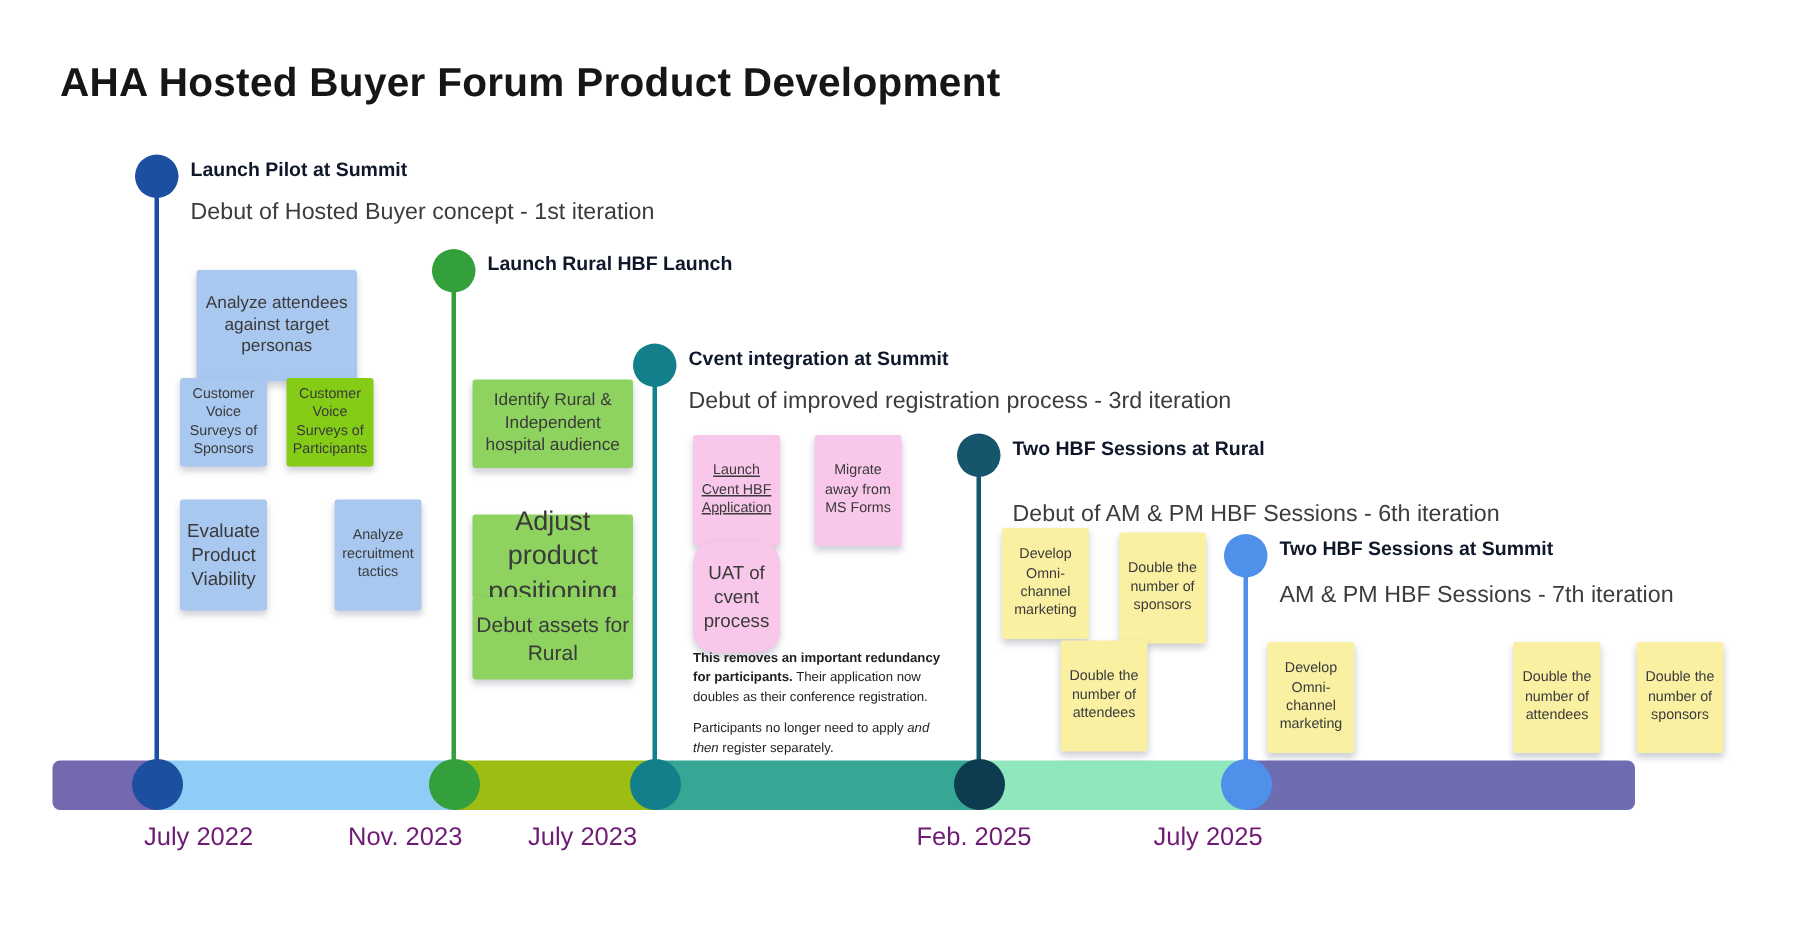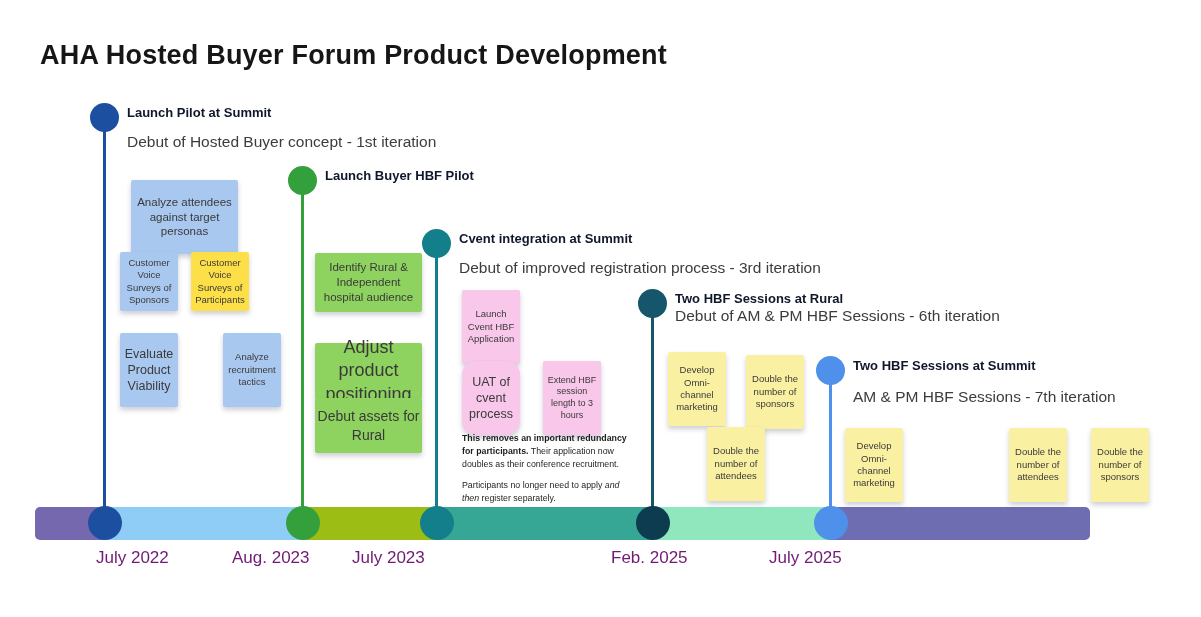--- a/index.html
+++ b/index.html
@@ -30,37 +30,37 @@
   .hd4{left:638px;top:289px;} .hd5{left:816px;top:356px;}
   .bar-dot{position:absolute;width:34px;height:34px;border-radius:50%;top:506px;}
   .bd1{left:88px;} .bd2{left:286px;} .bd3{left:420px;} .bd4{left:636px;} .bd5{left:814px;}
 
   
   .ms-title{position:absolute;font-size:13px;font-weight:700;color:#0f172a;white-space:nowrap;}
   .t1{left:127px;top:105px;} .t2{left:325px;top:168px;} .t3{left:459px;top:231px;}
   .t4{left:675px;top:291px;} .t5{left:853px;top:358px;}
   .ms-sub{position:absolute;font-size:15.5px;color:#3c3c3c;white-space:nowrap;}
   .sb1{left:127px;top:133px;} .sb2{left:325px;top:196px;} .sb3{left:459px;top:259px;}
-  .sb4{left:675px;top:307px;text-align:center;} .sb5{left:853px;top:388px;}
+  .sb4{left:675px;top:334px;text-align:center;} .sb5{left:853px;top:388px;}
 
   
   .note{position:absolute;width:58px;height:74px;border-radius:2px;
         box-shadow:0 3px 5px rgba(80,80,110,.28);
         display:flex;align-items:center;justify-content:center;text-align:center;
         font-size:9.5px;line-height:1.3;color:#3a3a3a;padding:2px;box-sizing:border-box;}
   .wide{width:107px;}
   .n10{left:131px;top:180px;font-size:11.5px;}
   .n11{left:120px;top:252px;height:59px;}
   .n12{left:191px;top:252px;height:59px;}
   .n13{left:120px;top:333px;font-size:12.5px;}
   .n14{left:191px;top:333px;}
   .n20{left:315px;top:253px;height:59px;font-size:11.5px;}
   .n21{left:315px;top:343px;height:56px;font-size:18px;}
   .n22{left:315px;top:398px;height:55px;font-size:14px;}
-  .n30{left:462px;top:290px;}
+  .n30{left:462px;top:290px;text-decoration:underline;}
   .n31{left:543px;top:290px;}
   .n32{left:462px;top:361px;font-size:12.5px;border-radius:14px;}
   .n33{left:543px;top:361px;font-size:9px;}
   .n40{left:668px;top:352px;}
   .n41{left:746px;top:355px;}
   .n42{left:707px;top:427px;}
   .n50{left:845px;top:428px;}
   .n51{left:927px;top:428px;}
   .n52{left:1009px;top:428px;}
   .n53{left:1091px;top:428px;}
@@ -101,53 +101,53 @@
   <div class="bar-dot bd5" style="background-color: rgb(78, 144, 234);"></div>
 
   <div class="head-dot hd1" style="background-color: rgb(29, 79, 161);"></div>
   <div class="head-dot hd2" style="background-color: rgb(51, 160, 60);"></div>
   <div class="head-dot hd3" style="background-color: rgb(19, 127, 139);"></div>
   <div class="head-dot hd4" style="background-color: rgb(21, 86, 108);"></div>
   <div class="head-dot hd5" style="background-color: rgb(78, 144, 234);"></div>
 
   <div class="ms-title t1">Launch Pilot at Summit</div>
   <div class="ms-sub sb1">Debut of Hosted Buyer concept - 1st iteration</div>
-  <div class="ms-title t2">Launch Buyer HBF Pilot</div>
+  <div class="ms-title t2">Launch Rural HBF Launch</div>
   <div class="ms-title t3">Cvent integration at Summit</div>
   <div class="ms-sub sb3">Debut of improved registration process - 3rd iteration</div>
   <div class="ms-title t4">Two HBF Sessions at Rural</div>
   <div class="ms-sub sb4">Debut of AM &amp; PM HBF Sessions - 6th iteration</div>
   <div class="ms-title t5">Two HBF Sessions at Summit</div>
   <div class="ms-sub sb5">AM &amp; PM HBF Sessions - 7th iteration</div>
 
   <div class="note wide n10" style="background-color: rgb(169, 200, 240);">Analyze attendees against target personas</div>
   <div class="note n11" style="background-color: rgb(169, 200, 240);">Customer Voice Surveys of Sponsors</div>
-  <div class="note n12" style="background-color: #fde047;">Customer Voice Surveys of Participants</div>
+  <div class="note n12" style="background-color: #84cc16;">Customer Voice Surveys of Participants</div>
   <div class="note n13" style="background-color: rgb(169, 200, 240);">Evaluate Product Viability</div>
   <div class="note n14" style="background-color: rgb(169, 200, 240); margin-left: 32px;">Analyze recruitment tactics</div>
 
   <div class="note wide n20" style="background-color: rgb(142, 211, 95);">Identify Rural &amp; Independent hospital audience</div>
   <div class="note wide n21" style="background-color: rgb(142, 211, 95);">Adjust product positioning</div>
   <div class="note wide n22" style="background-color: rgb(142, 211, 95);">Debut assets for Rural</div>
 
   <div class="note n30" style="background-color: rgb(248, 199, 233);">Launch Cvent HBF Application</div>
+  <div class="note n31" style="background-color: rgb(248, 199, 233);">Migrate away from MS Forms</div>
   <div class="note n32" style="background-color: rgb(248, 199, 233);">UAT of cvent process</div>
-  <div class="note n33" style="background-color: rgb(248, 199, 233);">Extend HBF session length to 3 hours</div>
 
   <div class="annot">
-    <p><b>This removes an important redundancy for participants.</b><span> Their application now doubles as their conference recruitment.</span></p>
+    <p><b>This removes an important redundancy for participants.</b><span> Their application now doubles as their conference registration.</span></p>
     <p><span>Participants no longer need to apply </span><i>and then</i><span> register separately.</span></p>
   </div>
 
   <div class="note n40" style="background-color: rgb(250, 240, 162);">Develop Omni-channel marketing</div>
   <div class="note n41" style="background-color: rgb(250, 240, 162);">Double the number of sponsors</div>
   <div class="note n42" style="background-color: rgb(250, 240, 162);">Double the number of attendees</div>
 
   <div class="note n50" style="background-color: rgb(250, 240, 162);">Develop Omni-channel marketing</div>
   <div class="note n52" style="background-color: rgb(250, 240, 162);">Double the number of attendees</div>
   <div class="note n53" style="background-color: rgb(250, 240, 162);">Double the number of sponsors</div>
 
   <div class="date d1">July 2022</div>
-  <div class="date d2">Aug. 2023</div>
+  <div class="date d2">Nov. 2023</div>
   <div class="date d3">July 2023</div>
   <div class="date d4">Feb. 2025</div>
   <div class="date d5">July 2025</div>
 </div>
 
 </body></html>

